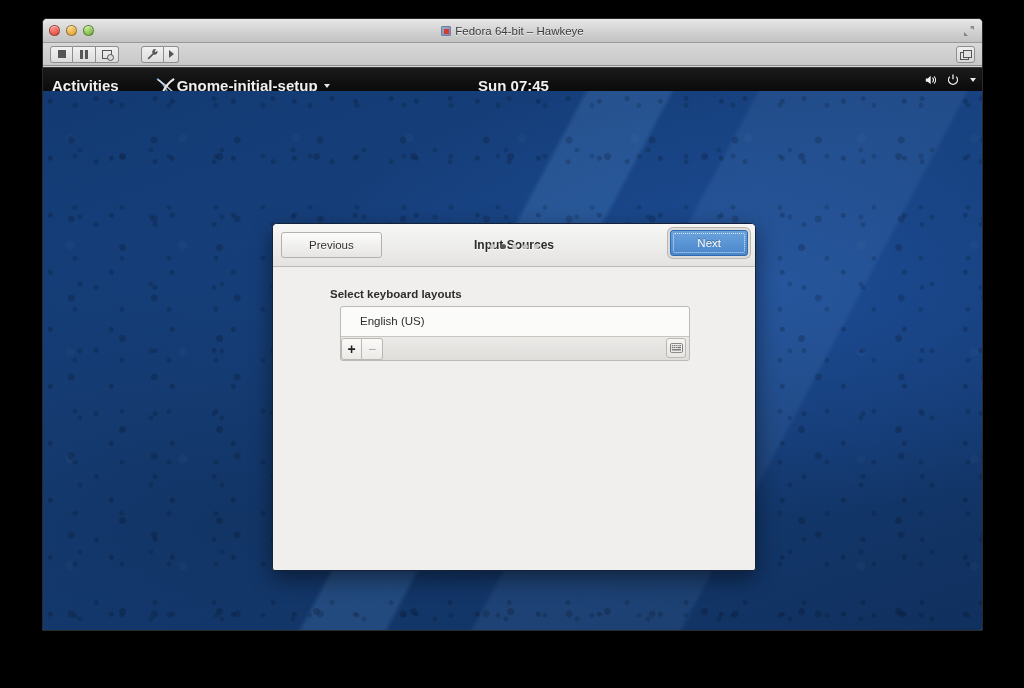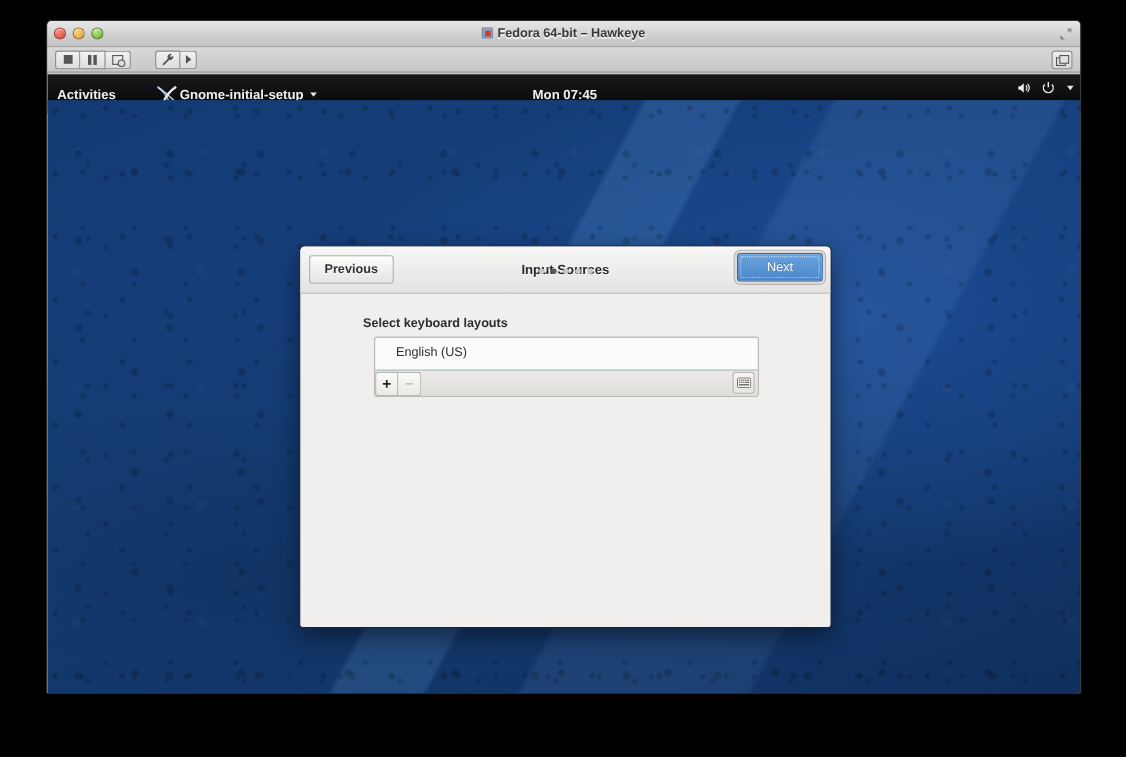--- a/index.html
+++ b/index.html
@@ -40,21 +40,21 @@
     box-shadow: inset 0 1px 1px rgba(255,255,255,0.6);
   }
   .tl-close { background: radial-gradient(circle at 35% 30%, #ff8a80, #d84135); }
   .tl-min   { background: radial-gradient(circle at 35% 30%, #ffd27a, #d89b28); }
   .tl-max   { background: radial-gradient(circle at 35% 30%, #bdeb84, #62a832); }
 
   #vm-title {
     position: absolute; left: 0; right: 0; top: 0;
     height: 24px; line-height: 24px;
     text-align: center;
-    font-size: 11.5px; font-weight: bold;
+    font-size: 11.5px; font-weight: normal;
     color: #3a3a3a;
     text-shadow: 0 1px 0 rgba(255,255,255,0.7);
     white-space: nowrap;
   }
   #vm-title-icon {
     display: inline-block;
     width: 10px; height: 10px;
     vertical-align: -1px;
     margin-right: 4px;
     background: linear-gradient(135deg,#9aa8c8 0%,#7d8cb0 100%);
@@ -133,21 +133,21 @@
     width: 941px; height: 565px;
     overflow: hidden;
   }
 
   
   #gnome-topbar {
     position: relative;
     height: 36px;
     background: linear-gradient(to bottom, #1a1a1a 0%, #030303 100%);
     color: #f0f0f0;
-    font-size: 12px; font-weight: bold;
+    font-size: 15px; font-weight: bold;
     display: flex; align-items: center;
     border-top: 1px solid #3b3b3b;
   }
   #activities-button {
     padding: 0 10px 0 9px; height: 24px; line-height: 24px; cursor: pointer;
     white-space: nowrap;
   }
   #app-menu {
     display: flex; align-items: center; gap: 4px;
     height: 24px; cursor: pointer; margin-left: 34px;
@@ -222,29 +222,28 @@
   #dialog-title {
     position: absolute; left: 0; right: 0;
     text-align: center;
     font-size: 12px; font-weight: bold;
     color: #2b2b2b;
     text-shadow: 0 1px 0 rgba(255,255,255,0.8);
     pointer-events: none;
   }
   #previous-button {
     margin-left: 8px;
-    padding: 6px 13px;
+    padding: 6px 27px;
     font-size: 11.5px; color: #33312e;
     background: linear-gradient(to bottom, #fcfcfc 0%, #e6e5e3 100%);
     border: 1px solid #b4b1ad;
     border-radius: 3px;
     text-shadow: 0 1px 0 rgba(255,255,255,0.85);
     cursor: pointer;
     z-index: 2;
-    font-weight: bold;
   }
   #next-button {
     position: absolute; right: 7px; top: 6px;
     padding: 6px 26px;
     font-size: 11.5px; font-weight: normal;
     color: #ffffff;
     background: linear-gradient(to bottom, #6aa3dd 0%, #4a86cb 100%);
     border: 1px solid #2f6aad;
     border-radius: 3px;
     text-shadow: 0 -1px 0 rgba(0,0,0,0.3);
@@ -376,21 +375,21 @@
       <div id="app-menu">
         <svg id="xorg-icon" viewBox="0 0 24 20">
           <path d="M2 2 Q10 7 14 18" stroke="#6d9fd8" stroke-width="2" fill="none"></path>
           <path d="M21 2 Q12 8 8 18" stroke="#e9e9e9" stroke-width="2.4" fill="none"></path>
           <path d="M3 3 Q12 9 20 17" stroke="#e9e9e9" stroke-width="1.6" fill="none" opacity="0.85"></path>
         </svg>
         <span>Gnome-initial-setup</span>
         <span class="menu-caret"></span>
       </div>
 
-      <div id="gnome-clock">Mon 07:45</div>
+      <div id="gnome-clock">Sun 07:45</div>
 
       <div id="status-area">
         <svg width="13" height="12" viewBox="0 0 16 14">
           <path d="M1 5h2.4L7 1.8v10.4L3.4 9H1V5z" fill="#f0f0f0"></path>
           <path d="M9.2 4.2a4 4 0 0 1 0 5.6" stroke="#f0f0f0" stroke-width="1.3" fill="none"></path>
           <path d="M11.2 2.4a6.6 6.6 0 0 1 0 9.2" stroke="#f0f0f0" stroke-width="1.3" fill="none"></path>
         </svg>
         <svg width="12" height="12" viewBox="0 0 14 14">
           <path d="M3.2 3.2a5.2 5.2 0 1 0 7.6 0" stroke="#f0f0f0" stroke-width="1.5" fill="none"></path>
           <path d="M7 0.6v5.6" stroke="#f0f0f0" stroke-width="1.5" fill="none"></path>

